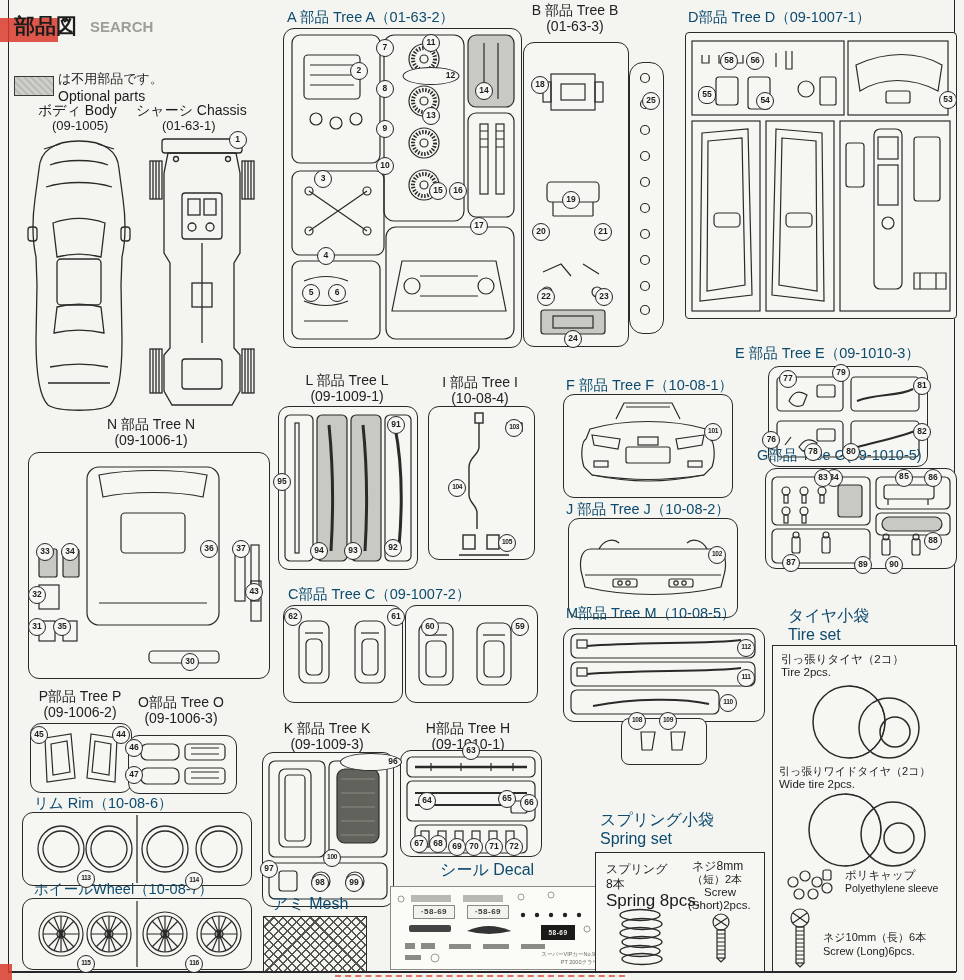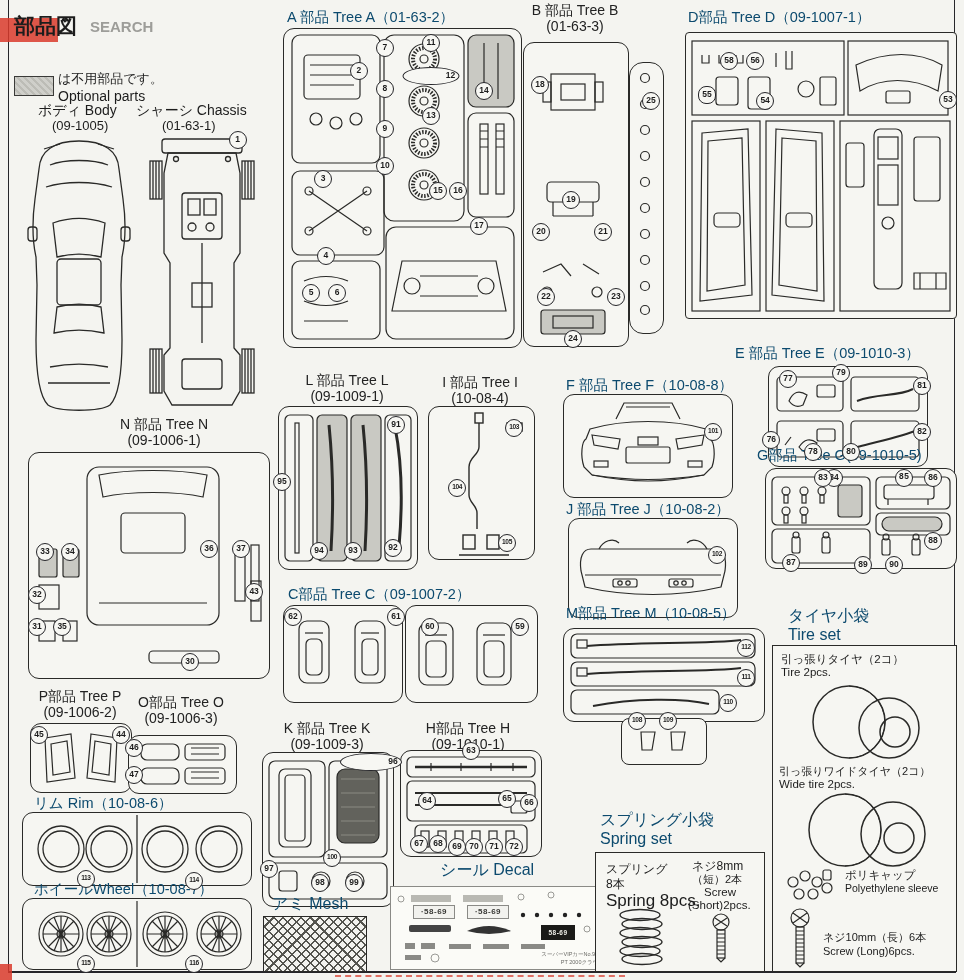--- a/index.html
+++ b/index.html
@@ -184,21 +184,21 @@
           <circle cx="122" cy="218" r="4.5"></circle>
           <circle cx="122" cy="244" r="4.5"></circle>
           <circle cx="122" cy="268" r="4.5"></circle>
       </g>
     </svg>
   <span class="badge" style="left: 12.2%; top: 14.2%;">18</span>
       <span class="badge" style="left: 34.5%; top: 52.1%;">19</span>
       <span class="badge" style="left: 12.9%; top: 62.7%;">20</span>
       <span class="badge" style="left: 57.6%; top: 62.7%;">21</span>
       <span class="badge" style="left: 16.5%; top: 84.2%;">22</span>
-      <span class="badge" style="left: 58.3%; top: 84.2%; margin-left: 12px;">23</span>
+      <span class="badge" style="left: 58.3%; top: 84.2%;">23</span>
       <span class="badge" style="left: 36%; top: 98%;">24</span>
       <span class="badge" style="left: 92.1%; top: 19.5%;">25</span>
     </div>
 
   <div class="ttl" style="left:688px;top:8px;">D部品 Tree D（09-1007-1）</div>
   <div class="tbox" style="left:685px;top:32px;width:270px;height:285px;border-radius:4px;">
     <svg width="270" height="285" viewBox="0 0 270 285">
       <g stroke="#2a2a28" fill="none" stroke-width="1.2">
         <rect x="6" y="8" width="152" height="74"></rect>
         <path d="M16,22 v8 h7 v-8 M33,22 v8 h7 v-8 M50,22 v8 h7 v-8 M67,22 v8 h7 v-8"></path>
@@ -293,21 +293,21 @@
   <span class="badge" style="left: 14.7%; top: 9%; margin-left: 40px;">84</span>
       <span class="badge" style="left: 30%; top: 9%;">83</span>
       <span class="badge" style="left: 72.6%; top: 9%; font-family: Liberation Mono, monospace;">85</span>
       <span class="badge" style="left: 87.9%; top: 9%;">86</span>
       <span class="badge" style="left: 87.9%; top: 72.7%;">88</span>
       <span class="badge" style="left: 13.2%; top: 95%;">87</span>
       <span class="badge" style="left: 51.1%; top: 97%;">89</span>
       <span class="badge" style="left: 67.4%; top: 97%;">90</span>
     </div>
 
-  <div class="ttl" style="left:566px;top:376px;">F 部品 Tree F（10-08-8）</div>
+  <div class="ttl" style="left:566px;top:376px;">F 部品 Tree F（10-08-1）</div>
   <div class="tbox" style="left:563px;top:394px;width:168px;height:102px;">
     <svg width="168" height="102" viewBox="0 0 168 102">
       <g stroke="#2a2a28" fill="none" stroke-width="1.2">
         <path d="M52,24 L60,8 H108 L116,24 M62,12 h44"></path>
         <path d="M26,34 C60,24 108,24 142,34 L146,44 C150,46 152,60 148,72 L140,80 C100,88 68,88 28,80 L20,72 C16,60 18,46 22,44 Z"></path>
         <rect x="62" y="52" width="44" height="16" rx="2"></rect>
         <rect x="74" y="42" width="20" height="8"></rect>
         <path d="M28,40 L56,44 L54,54 L30,50 Z M140,40 L112,44 L114,54 L138,50 Z"></path>
         <rect x="30" y="66" width="14" height="6"></rect>
           <rect x="124" y="66" width="14" height="6"></rect>
@@ -371,21 +371,21 @@
         <rect x="34" y="128" width="12" height="14"></rect>
           <rect x="58" y="128" width="12" height="14"></rect>
         <path d="M30,148 h50"></path>
       </g>
     </svg>
   <span class="badge b3" style="left: 81%; top: 13.8%;">103</span>
       <span class="badge b3" style="left: 26.7%; top: 53.3%;">104</span>
       <span class="badge b3" style="left: 74.3%; top: 89.5%;">105</span>
     </div>
 
-  <div class="ttl2" style="left:164px;top:416px;">
+  <div class="ttl2" style="left:151px;top:416px;">
     <span>N 部品 Tree N</span><br><span>(09-1006-1)</span>
   </div>
   <div class="tbox" style="left:28px;top:452px;width:240px;height:225px;">
     <svg width="240" height="225" viewBox="0 0 240 225">
       <g stroke="#2a2a28" fill="none" stroke-width="1.2">
         <rect x="58" y="14" width="132" height="158" rx="12"></rect>
         <path d="M70,22 C100,16 148,16 178,22 L174,44 C148,38 100,38 74,44 Z"></path>
         <rect x="92" y="60" width="64" height="40" rx="4"></rect>
         <path d="M70,150 h108"></path>
         <rect x="10" y="96" width="18" height="28" rx="2" fill="#c9c9c3"></rect>

